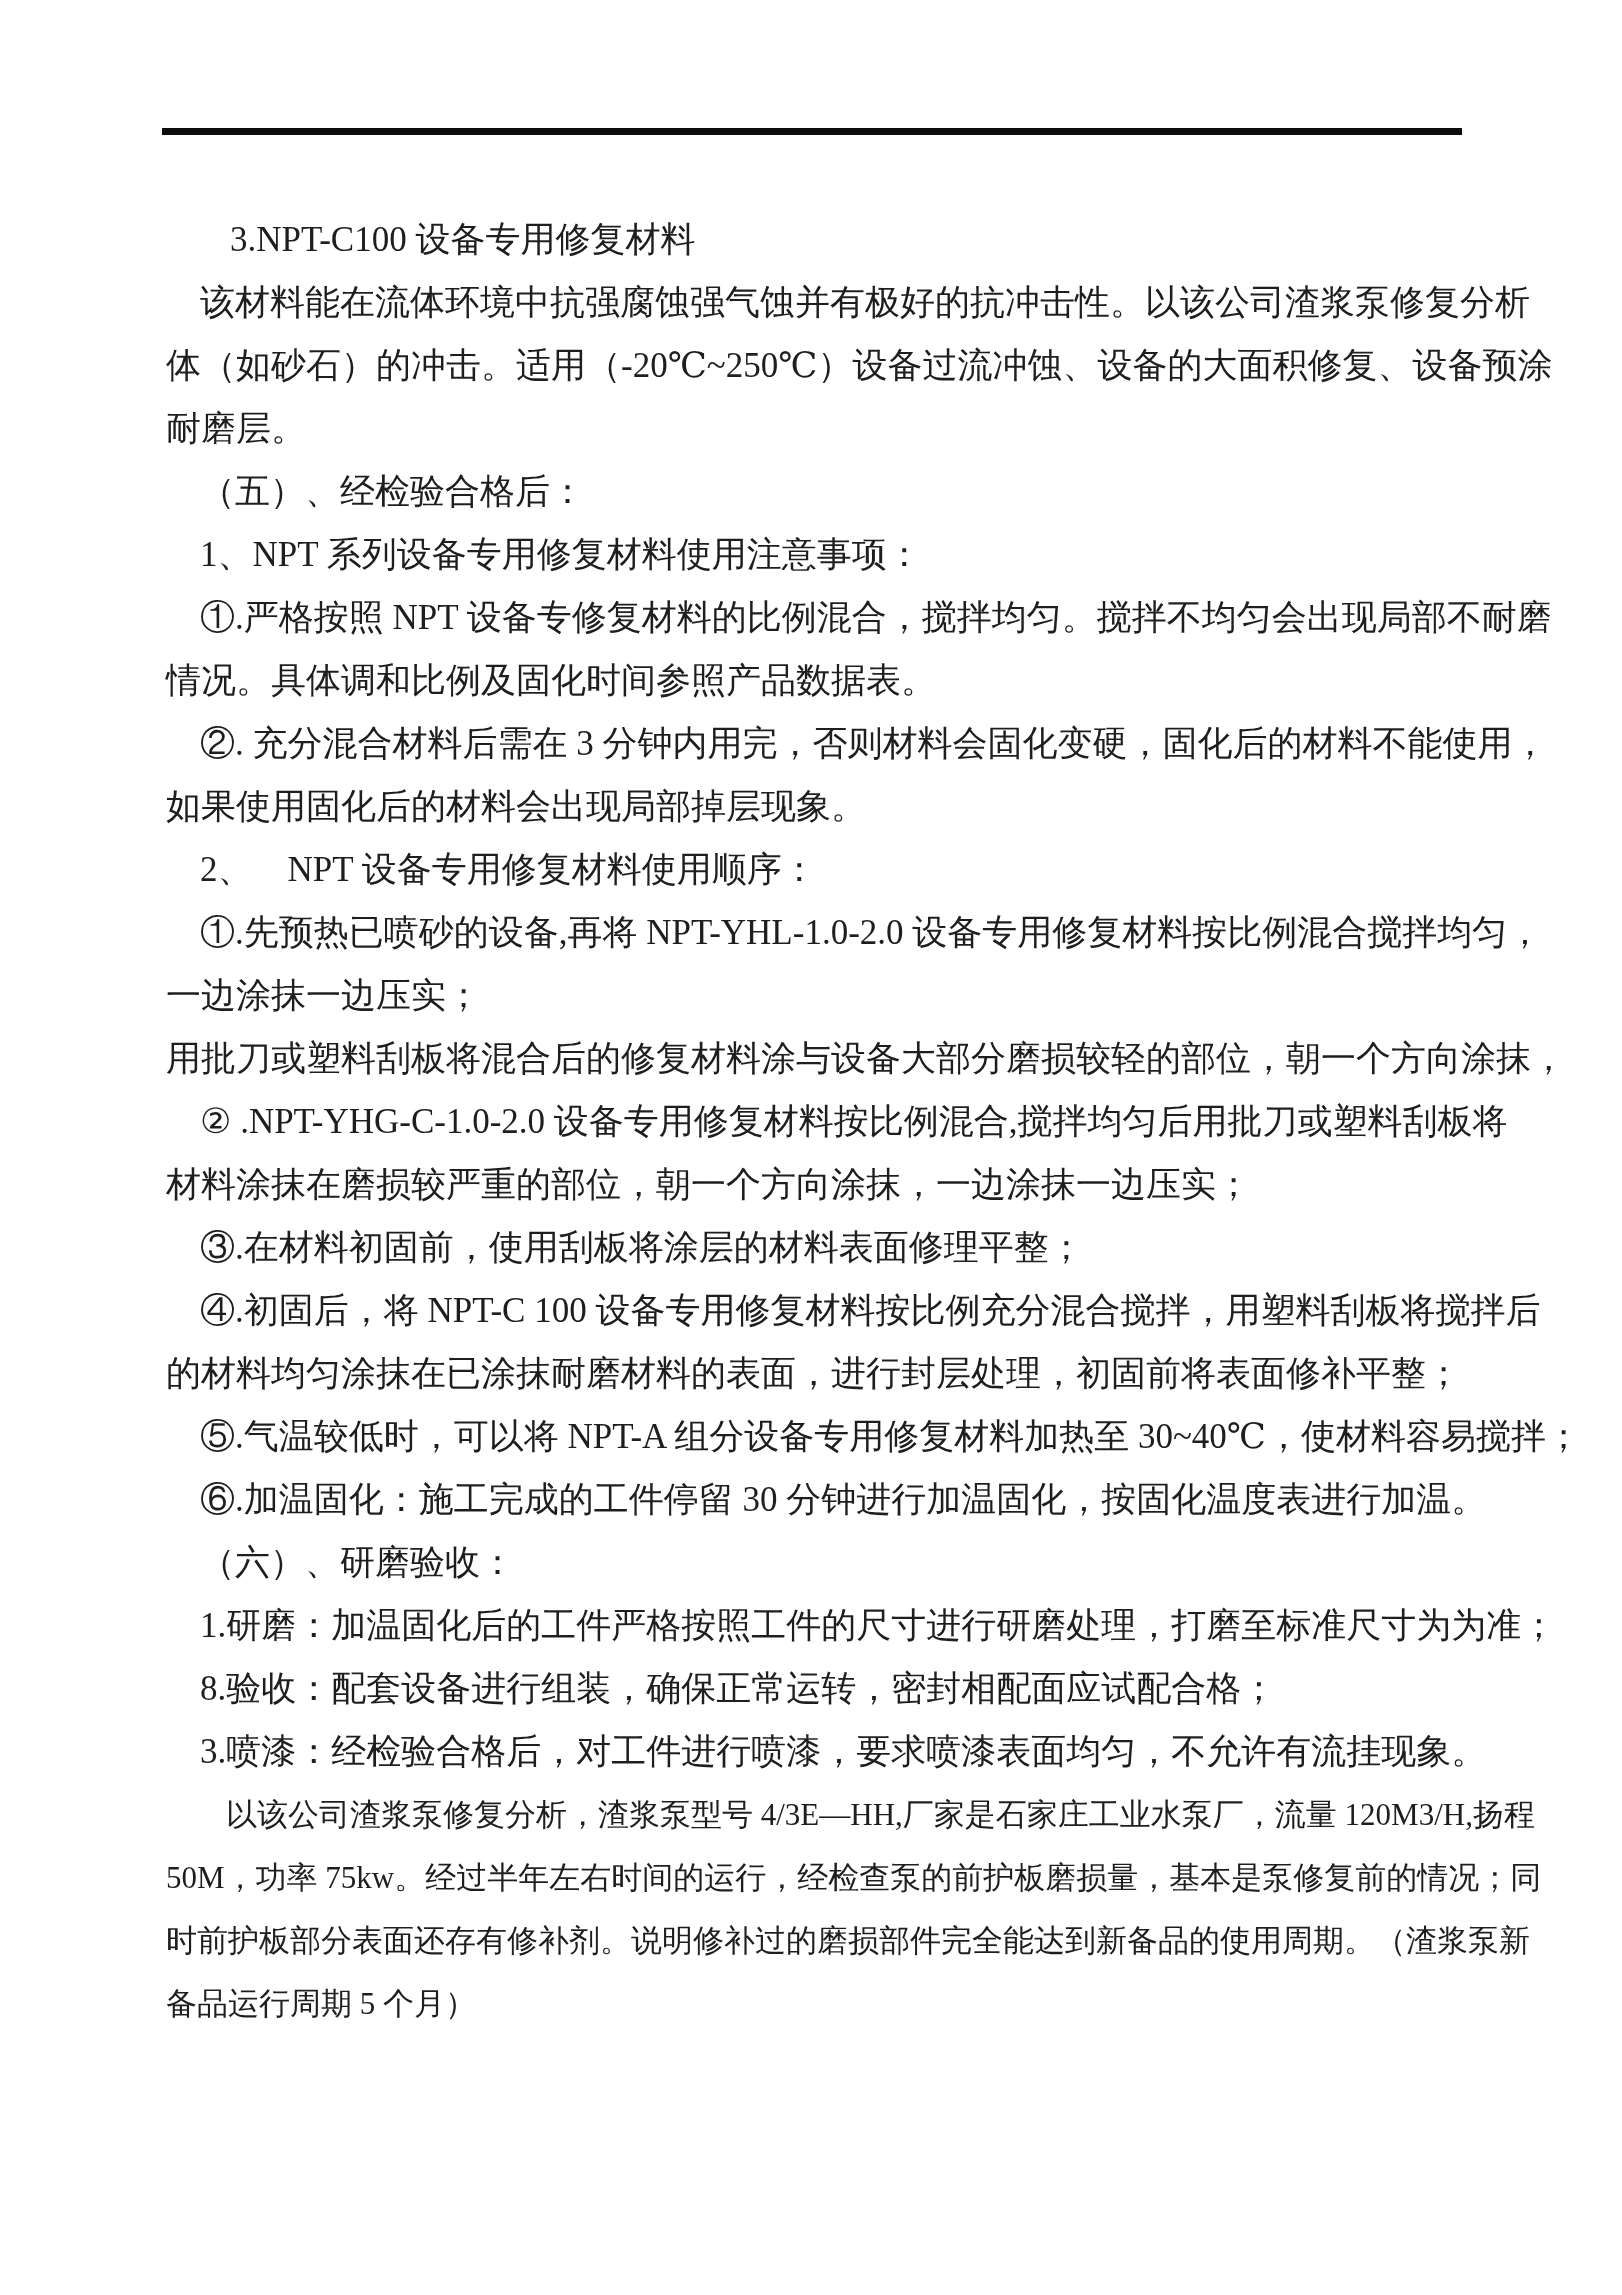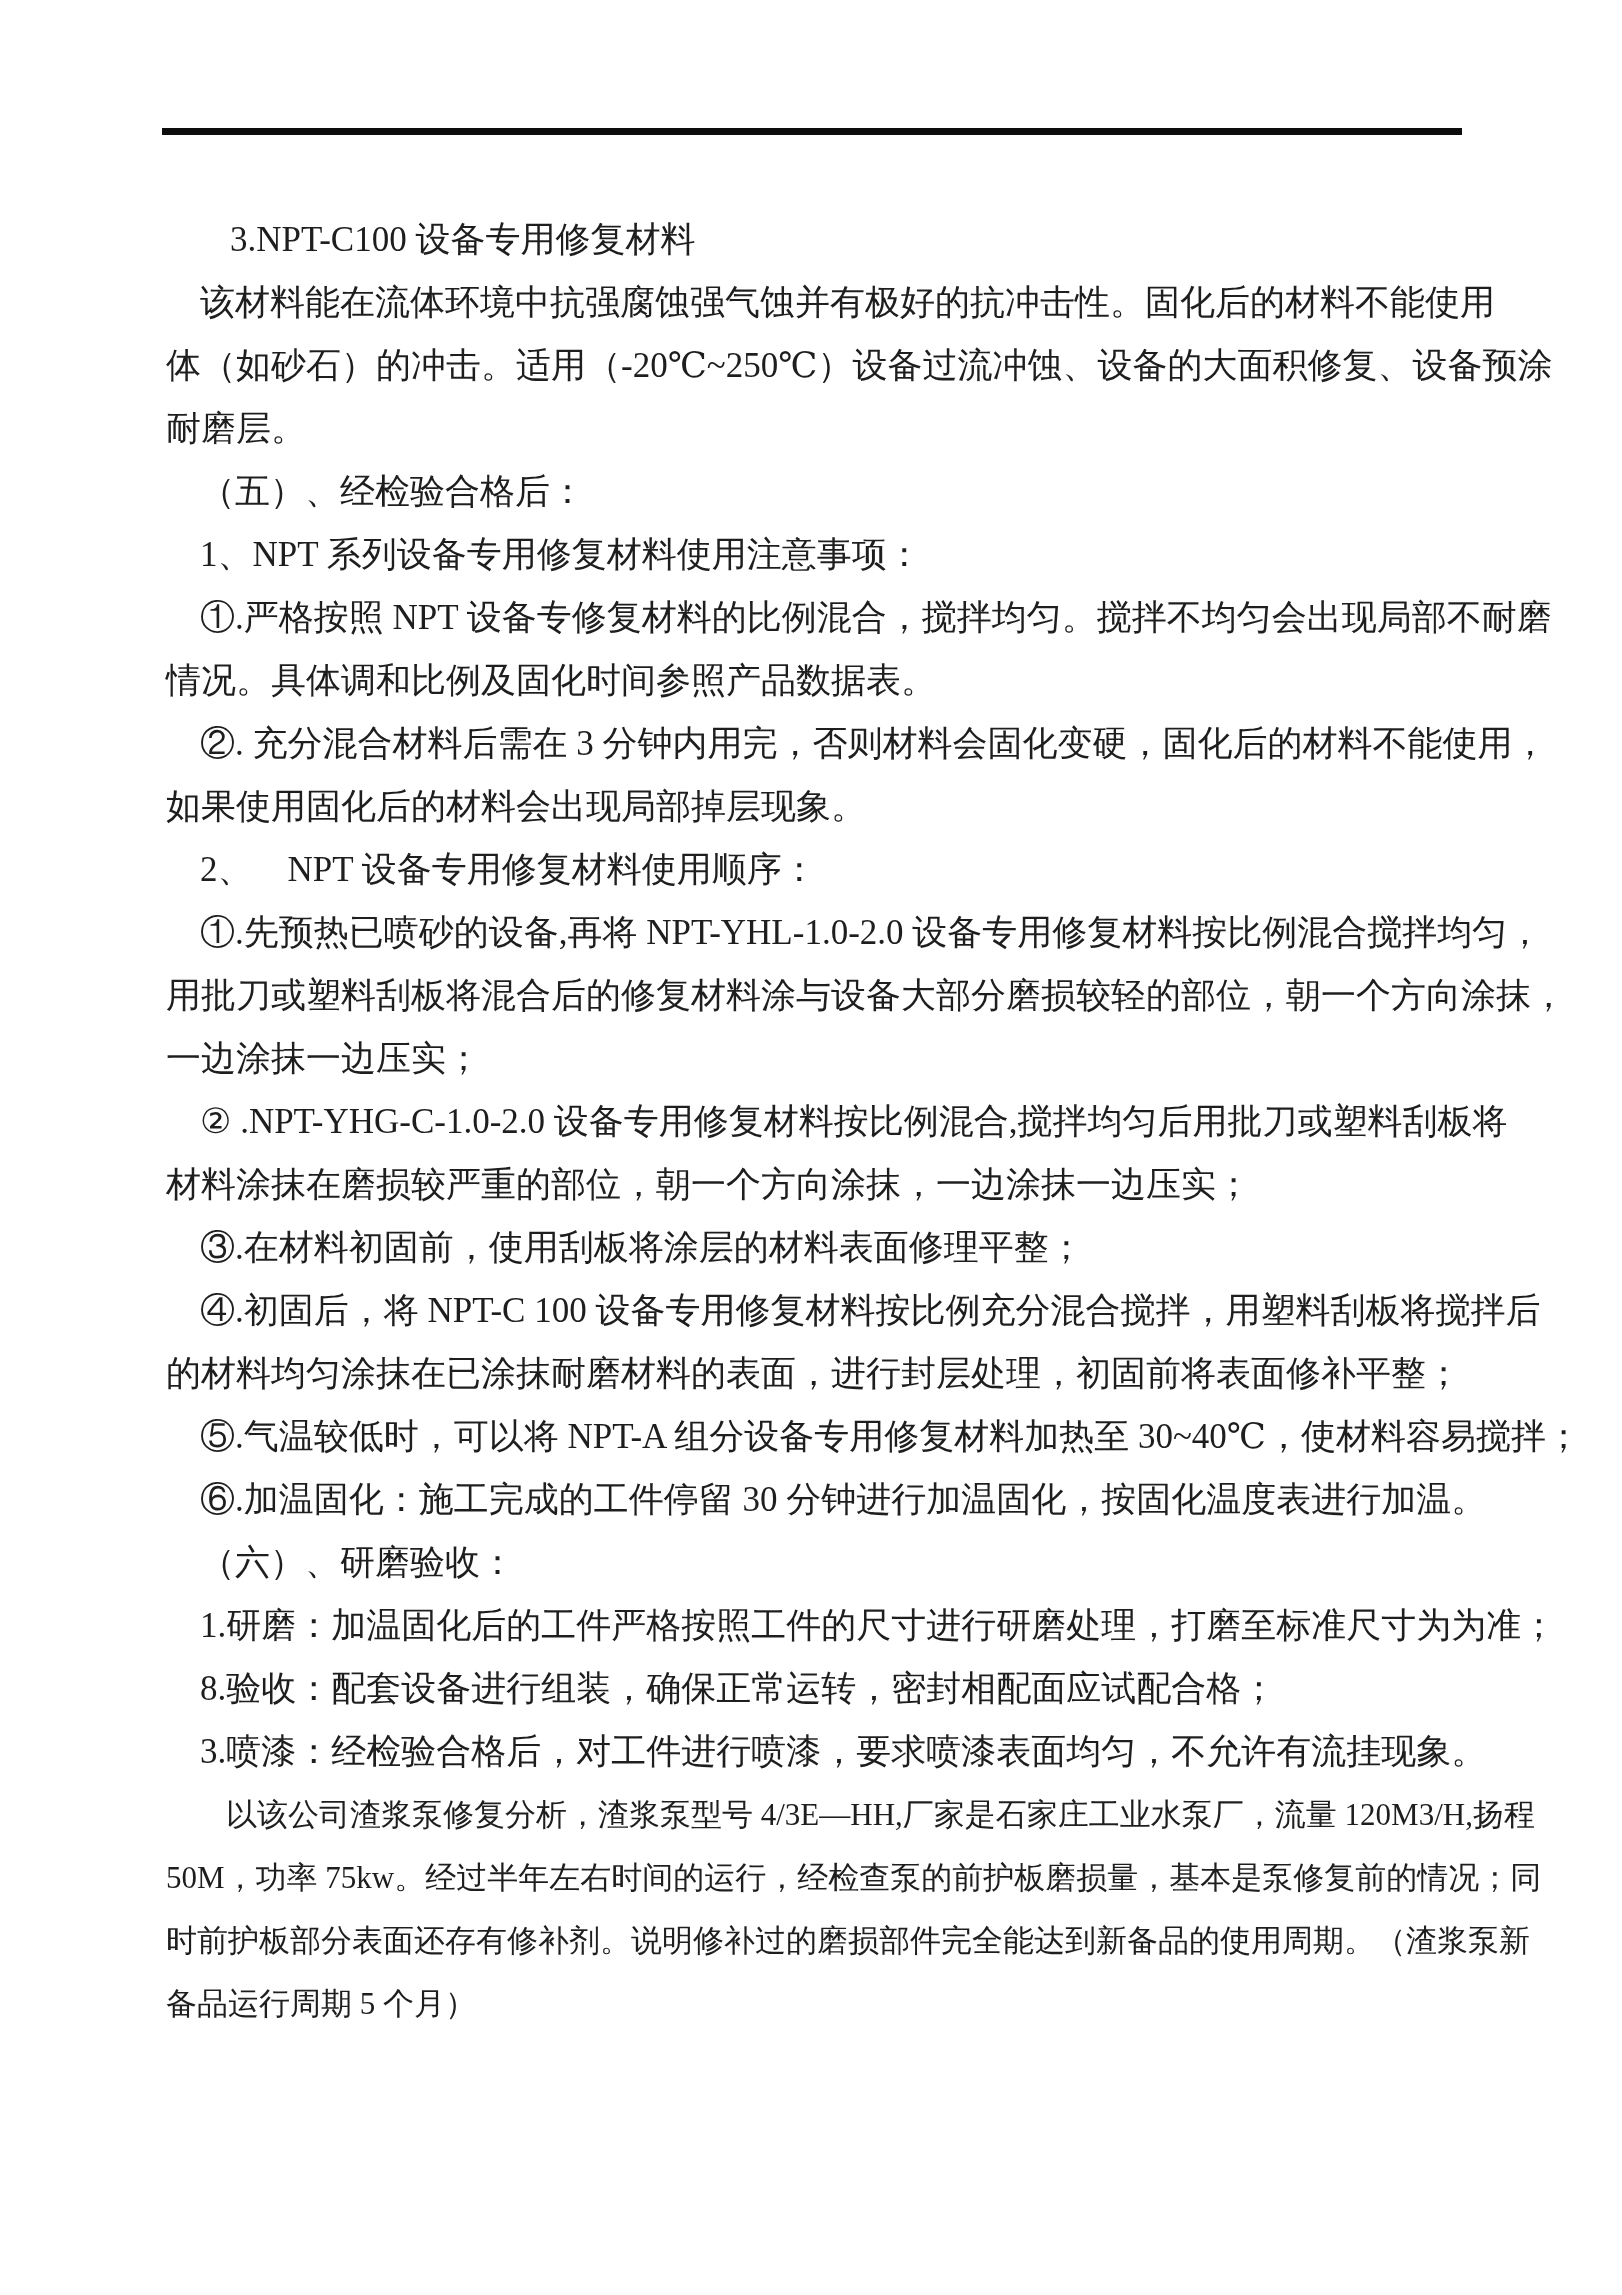--- a/index.html
+++ b/index.html
@@ -45,33 +45,33 @@
   .line.indent-2 { padding-left: 64px; }
   .line.small.indent-2 { padding-left: 60px; }
 </style>
 </head>
 <body>
 
 <div class="page" style="background: rgb(255, 255, 255);">
   <div class="header-rule" style="background: rgb(13, 13, 13);"></div>
   <div class="doc-body" id="doc-body" style="color: rgb(30, 30, 30);">
       <div class="line indent-2">3.NPT-C100 设备专用修复材料</div>
-      <div class="line indent-1">该材料能在流体环境中抗强腐蚀强气蚀并有极好的抗冲击性。固化后的材料不能使用</div>
+      <div class="line indent-1">该材料能在流体环境中抗强腐蚀强气蚀并有极好的抗冲击性。以该公司渣浆泵修复分析</div>
       <div class="line indent-0">体（如砂石）的冲击。适用（-20℃~250℃）设备过流冲蚀、设备的大面积修复、设备预涂</div>
       <div class="line indent-0">耐磨层。</div>
       <div class="line indent-1">（五）、经检验合格后：</div>
       <div class="line indent-1">1、NPT 系列设备专用修复材料使用注意事项：</div>
       <div class="line indent-1">①.严格按照 NPT 设备专修复材料的比例混合，搅拌均匀。搅拌不均匀会出现局部不耐磨</div>
       <div class="line indent-0">情况。具体调和比例及固化时间参照产品数据表。</div>
       <div class="line indent-1">②. 充分混合材料后需在 3 分钟内用完，否则材料会固化变硬，固化后的材料不能使用，</div>
       <div class="line indent-0">如果使用固化后的材料会出现局部掉层现象。</div>
       <div class="line indent-1">2、　NPT 设备专用修复材料使用顺序：</div>
       <div class="line indent-1">①.先预热已喷砂的设备,再将 NPT-YHL-1.0-2.0 设备专用修复材料按比例混合搅拌均匀，</div>
+      <div class="line indent-0">一边涂抹一边压实；</div>
       <div class="line indent-0">用批刀或塑料刮板将混合后的修复材料涂与设备大部分磨损较轻的部位，朝一个方向涂抹，</div>
-      <div class="line indent-0">一边涂抹一边压实；</div>
       <div class="line indent-1">② .NPT-YHG-C-1.0-2.0 设备专用修复材料按比例混合,搅拌均匀后用批刀或塑料刮板将</div>
       <div class="line indent-0">材料涂抹在磨损较严重的部位，朝一个方向涂抹，一边涂抹一边压实；</div>
       <div class="line indent-1">③.在材料初固前，使用刮板将涂层的材料表面修理平整；</div>
       <div class="line indent-1">④.初固后，将 NPT-C 100 设备专用修复材料按比例充分混合搅拌，用塑料刮板将搅拌后</div>
       <div class="line indent-0">的材料均匀涂抹在已涂抹耐磨材料的表面，进行封层处理，初固前将表面修补平整；</div>
       <div class="line indent-1">⑤.气温较低时，可以将 NPT-A 组分设备专用修复材料加热至 30~40℃，使材料容易搅拌；</div>
       <div class="line indent-1">⑥.加温固化：施工完成的工件停留 30 分钟进行加温固化，按固化温度表进行加温。</div>
       <div class="line indent-1">（六）、研磨验收：</div>
       <div class="line indent-1">1.研磨：加温固化后的工件严格按照工件的尺寸进行研磨处理，打磨至标准尺寸为为准；</div>
       <div class="line indent-1">8.验收：配套设备进行组装，确保正常运转，密封相配面应试配合格；</div>

